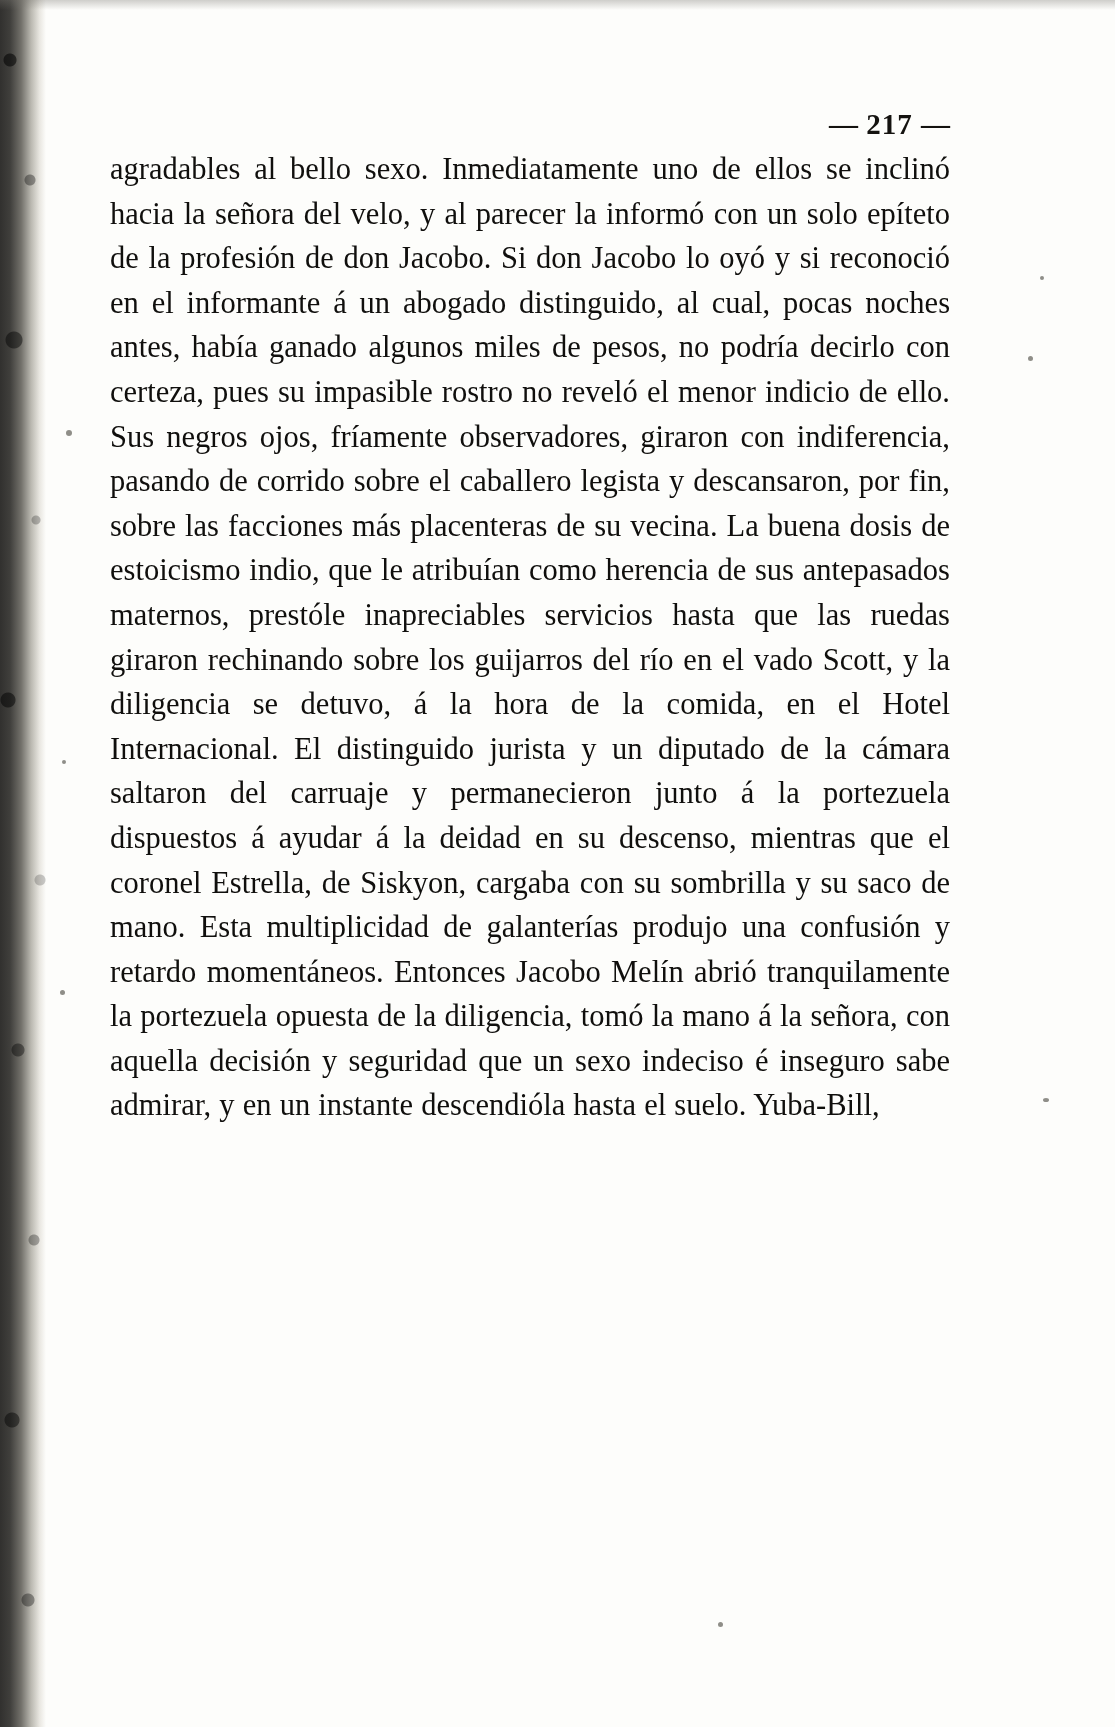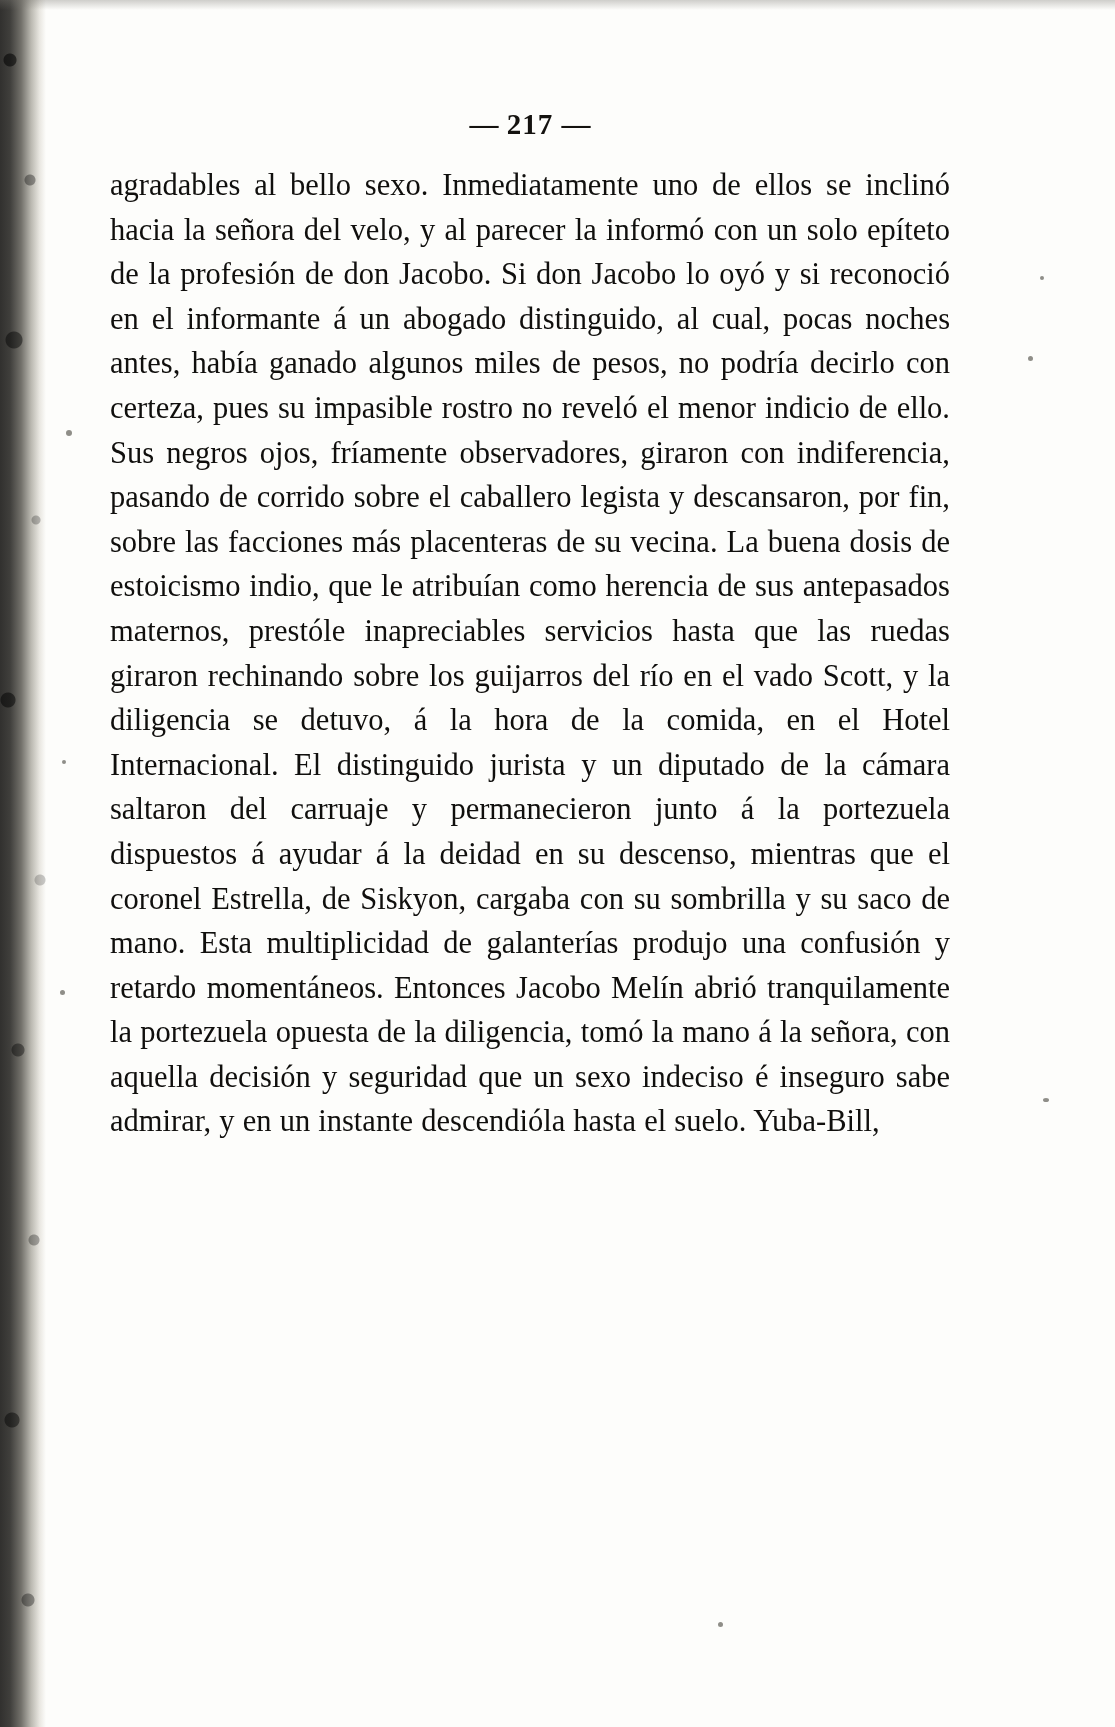--- a/index.html
+++ b/index.html
@@ -67,35 +67,35 @@
 
   .content {
     position: absolute;
     left: 110px;
     top: 0;
     width: 840px;
     height: 100%;
   }
 
   .folio {
-    text-align: center;
+    text-align: right;
     margin-top: 108px;
     font-size: 29px;
     font-weight: bold;
     letter-spacing: 1px;
     color: #14120f;
     font-family: "Liberation Serif", "DejaVu Serif", serif;
   }
   .folio .rule {
     font-weight: bold;
     letter-spacing: 0;
   }
 
   .body-text {
-    margin-top: 22px;
+    margin-top: 6px;
     font-size: 30.5px;
     line-height: 44.6px;
     text-align: justify;
     text-justify: inter-word;
     color: #100f0d;
     word-spacing: 0.5px;
     -webkit-font-smoothing: none;
   }
   .body-text p {
     margin: 0;

